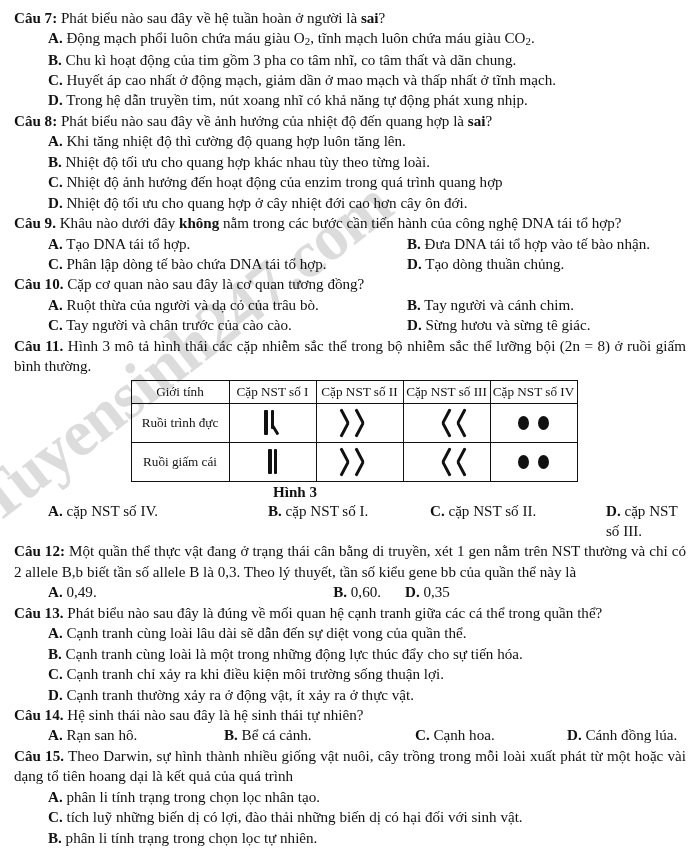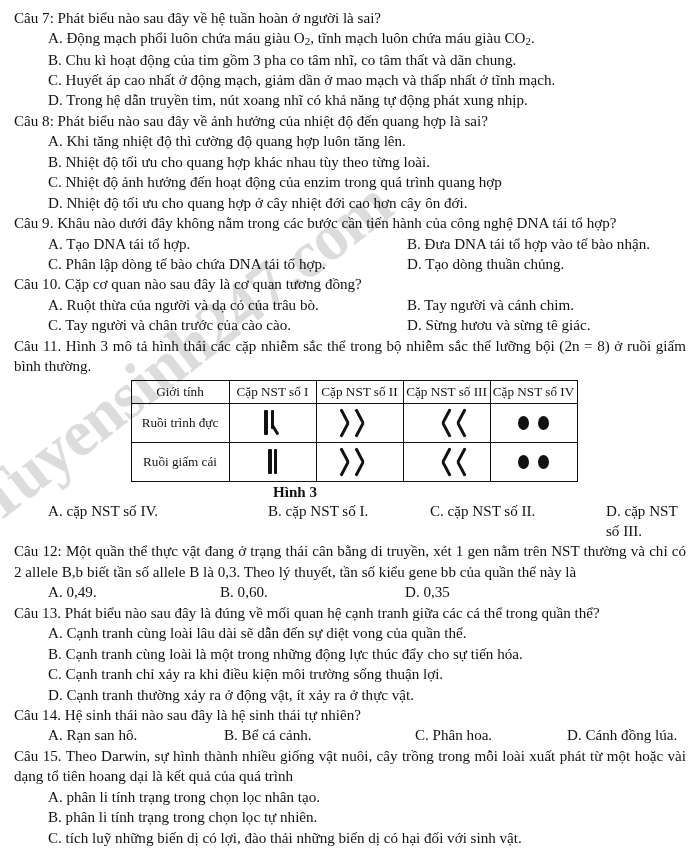--- a/index.html
+++ b/index.html
@@ -57,21 +57,21 @@
     white-space: normal;
   }
   .q-stem {
     text-indent: 0;
   }
   .q-stem.justify {
     text-align: justify;
     text-align-last: left;
   }
   .lbl {
-    font-weight: 400;
+    font-weight: 700;
   }
   .opt-single {
     font-size: 15.1px;
     line-height: 1.355;
     margin: 0;
     padding-left: 34px;
   }
   .opt-row {
     display: flex;
     font-size: 15.1px;
@@ -86,21 +86,21 @@
   .col2 > span:nth-child(1) { width: 335px; flex: 0 0 335px; }
   .col2 > span:nth-child(2) { flex: 1 1 auto; }
 
   
   .col4-q11 > span:nth-child(1) { width: 196px; flex: 0 0 196px; }
   .col4-q11 > span:nth-child(2) { width: 138px; flex: 0 0 138px; }
   .col4-q11 > span:nth-child(3) { width: 152px; flex: 0 0 152px; }
   .col4-q11 > span:nth-child(4) { flex: 1 1 auto; }
 
   .col4-q12 > span:nth-child(1) { width: 148px; flex: 0 0 148px; }
-  .col4-q12 > span:nth-child(2) { width: 161px; flex: 0 0 161px; }
+  .col4-q12 > span:nth-child(2) { width: 161px; flex: 0 0 161px; text-align: right; }
   .col4-q12 > span:nth-child(3) { width: 162px; flex: 0 0 162px; }
   .col4-q12 > span:nth-child(4) { flex: 1 1 auto; }
 
   .col4-q14 > span:nth-child(1) { width: 152px; flex: 0 0 152px; }
   .col4-q14 > span:nth-child(2) { width: 167px; flex: 0 0 167px; }
   .col4-q14 > span:nth-child(3) { width: 128px; flex: 0 0 128px; }
   .col4-q14 > span:nth-child(4) { flex: 1 1 auto; }
 
   sub {
     font-size: 0.72em;
@@ -339,20 +339,20 @@
     </div>
     <div class="q-line q-stem"><span class="lbl">Câu 13.</span><span> Phát biểu nào sau đây là đúng về mối quan hệ cạnh tranh giữa các cá thể trong quần thể?</span></div>
     <div class="opt-single"><span class="lbl">A.</span><span> Cạnh tranh cùng loài lâu dài sẽ dẫn đến sự diệt vong của quần thể.</span></div>
     <div class="opt-single"><span class="lbl">B.</span><span> Cạnh tranh cùng loài là một trong những động lực thúc đẩy cho sự tiến hóa.</span></div>
     <div class="opt-single"><span class="lbl">C.</span><span> Cạnh tranh chỉ xảy ra khi điều kiện môi trường sống thuận lợi.</span></div>
     <div class="opt-single"><span class="lbl">D.</span><span> Cạnh tranh thường xảy ra ở động vật, ít xảy ra ở thực vật.</span></div>
     <div class="q-line q-stem"><span class="lbl">Câu 14.</span><span> Hệ sinh thái nào sau đây là hệ sinh thái tự nhiên?</span></div>
     <div class="opt-row col4-q14">
       <span><span class="lbl">A.</span><span> Rạn san hô.</span></span>
       <span><span class="lbl">B.</span><span> Bể cá cảnh.</span></span>
-      <span><span class="lbl">C.</span><span> Phân hoa.</span></span>
+      <span><span class="lbl">C.</span><span> Cạnh hoa.</span></span>
       <span><span class="lbl">D.</span><span> Cánh đồng lúa.</span></span>
     </div>
     <div class="q-line q-stem justify"><span class="lbl">Câu 15.</span><span> Theo Darwin, sự hình thành nhiều giống vật nuôi, cây trồng trong mỗi loài xuất phát từ một hoặc vài dạng tổ tiên hoang dại là kết quả của quá trình</span></div>
     <div class="opt-single"><span class="lbl">A.</span><span> phân li tính trạng trong chọn lọc nhân tạo.</span></div>
+    <div class="opt-single"><span class="lbl">C.</span><span> tích luỹ những biến dị có lợi, đào thải những biến dị có hại đối với sinh vật.</span></div>
     <div class="opt-single"><span class="lbl">B.</span><span> phân li tính trạng trong chọn lọc tự nhiên.</span></div>
-    <div class="opt-single"><span class="lbl">C.</span><span> tích luỹ những biến dị có lợi, đào thải những biến dị có hại đối với sinh vật.</span></div>
   </div>
 
 </body></html>

